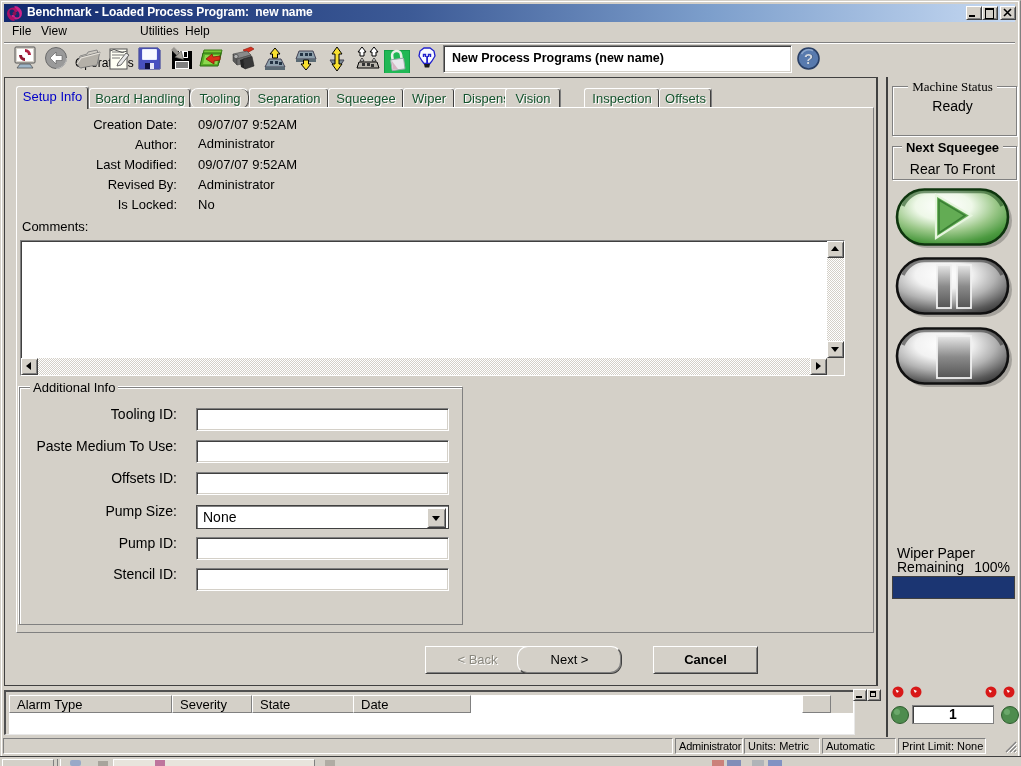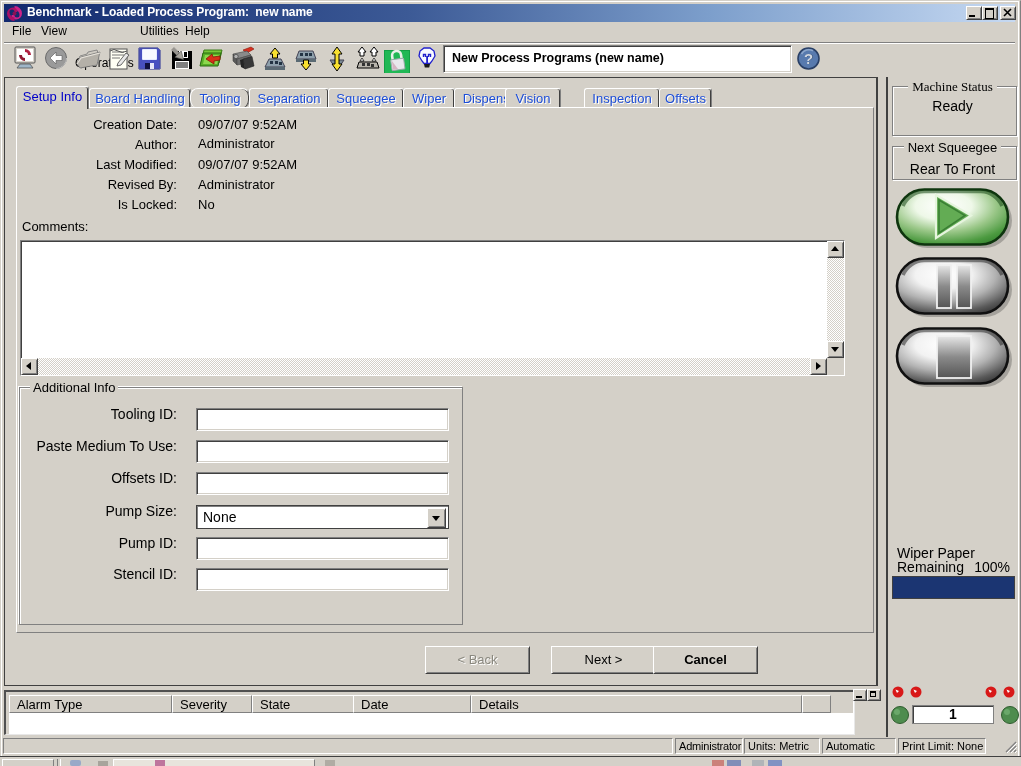--- a/index.html
+++ b/index.html
@@ -174,21 +174,21 @@
       <path d="M4.5 7 A 8.5 8.5 0 0 1 16 3.8" fill="none" stroke="#9ab2d2" stroke-width="1.6" opacity="0.8"></path>
       <text x="12.2" y="17" text-anchor="middle" font-family="Liberation Sans" font-size="15" font-weight="bold" fill="#203a5c">?</text>
       <text x="11.5" y="16.5" text-anchor="middle" font-family="Liberation Sans" font-size="15" font-weight="bold" fill="#d2d8e2">?</text>
     </svg>
 </div>
 
 <div class="abs" style="left:4px;top:77px;width:874px;height:609px;border:1px solid #404040;border-right:2px solid #404040;background:#d4d0c8;box-sizing:border-box;"></div>
 
 <div id="tabs" class="abs" style="left:16px;top:86px;height:22px;font-size:13px;">
 <style>
-.tab{position:absolute;top:2px;height:19px;background:#d4d0c8;border-top:1px solid #fff;border-left:1px solid #fff;border-right:1px solid #808080;box-shadow:inset -1px 0 0 #404040;border-top-left-radius:3px;border-top-right-radius:3px;text-align:center;color:#1d4ed8;text-shadow:1px 1px 0 #fff;line-height:19px;}
+.tab{position:absolute;top:2px;height:19px;background:#d4d0c8;border-top:1px solid #fff;border-left:1px solid #fff;border-right:1px solid #808080;box-shadow:inset -1px 0 0 #404040;border-top-left-radius:3px;border-top-right-radius:3px;text-align:center;color:#14532d;text-shadow:1px 1px 0 #fff;line-height:19px;}
 .tab.active{top:0;height:22px;color:#0000c8;text-shadow:none;z-index:5;}
 </style>
 <div class="tab active" style="left:0px;width:71px;">Setup Info</div>
 <div class="tab" style="left:73px;width:100px;">Board Handling</div>
 <div class="tab" style="left:174px;width:58px;border-radius:8px;">Tooling</div>
 <div class="tab" style="left:233px;width:78px;">Separation</div>
 <div class="tab" style="left:312px;width:74px;">Squeegee</div>
 <div class="tab" style="left:387px;width:50px;">Wiper</div>
 <div class="tab" style="left:438px;width:74px;">Dispenser</div>
 <div class="tab" style="left:489px;width:54px;">Vision</div>
@@ -261,36 +261,35 @@
     <div class="afield" style="top:530px;"></div>
 <div class="alabel" style="top:566px;">Stencil ID:</div>
     <div class="afield" style="top:561px;"></div>
 </div>
 
 <div id="btns" class="abs" style="left:0;top:0;font-size:13px;">
 <style>
 .btn{position:absolute;top:646px;width:103px;height:26px;background:#d4d0c8;border-top:1px solid #fff;border-left:1px solid #fff;border-right:1px solid #404040;border-bottom:1px solid #404040;box-shadow:inset 1px 1px 0 #d4d0c8, inset -1px -1px 0 #808080;text-align:center;line-height:26px;color:#000;}
 </style>
 <div class="btn" style="left:425px;color:#8a887f;text-shadow:1px 1px 0 #fff;">&lt; Back</div>
-<div class="btn" style="left:551px;">Next &gt;</div>
+<div class="btn" style="left:517px;border-radius:11px;">Next &gt;</div>
 <div class="btn" style="left:653px;font-weight:bold;">Cancel</div>
 </div>
 
 <div class="abs" style="left:2px;top:688px;width:882px;height:49px;background:#d4d0c8;"></div>
 <div id="alarm" class="abs" style="left:4px;top:690px;width:851px;height:45px;border-top:2px solid #505050;border-left:2px solid #505050;border-right:1px solid #e8e8e8;border-bottom:1px solid #e8e8e8;box-sizing:border-box;background:#fff;">
 <style>
 .hcell{position:absolute;top:3px;height:18px;background:#d4d0c8;border-top:1px solid #fff;border-left:1px solid #fff;border-right:1px solid #808080;border-bottom:1px solid #808080;font-size:13px;line-height:17px;padding-left:7px;box-sizing:border-box;color:#000;}
 </style>
 <div class="abs" style="left:0;top:0;width:847px;height:3px;background:#d4d0c8;"></div>
 <div class="abs" style="left:0;top:0;width:3px;height:42px;background:#d4d0c8;"></div>
 <div class="hcell" style="left:3px;width:163px;">Alarm Type</div>
 <div class="hcell" style="left:166px;width:80px;">Severity</div>
 <div class="hcell" style="left:246px;width:122px;">State</div>
 <div class="hcell" style="left:347px;width:118px;">Date</div>
-<div class="hcell" style="left:465px;width:331px;">Details</div>
 <div class="hcell" style="left:796px;width:29px;"></div>
 <div class="abs" style="left:825px;top:3px;width:22px;height:18px;background:#d4d0c8;"></div>
 </div>
 
 <div class="abs" style="left:853px;top:689px;width:30px;height:14px;">
 <div class="abs raised" style="left:0;top:0;width:12px;height:10px;background:#d4d0c8;">
       <div class="abs" style="left:2px;top:6px;width:6px;height:2px;background:#000;"></div>
     </div>
 <div class="abs raised" style="left:14px;top:0;width:12px;height:10px;background:#d4d0c8;">
       <div class="abs" style="left:2px;top:1px;width:6px;height:2px;background:#000;"></div>
@@ -330,21 +329,21 @@
 
 <div id="rightpanel" class="abs" style="left:886px;top:77px;width:131px;height:660px;border-left:2px solid #404040;box-sizing:border-box;">
 <style>
 .gbox{position:absolute;left:4px;width:123px;border:1px solid #808080;box-shadow:1px 1px 0 #fff inset,1px 1px 0 #fff;}
 .gtitle{position:absolute;width:100%;text-align:center;font-size:13px;color:#000;}
 </style>
 <div class="gbox" style="top:9px;height:48px;"></div>
 <div class="gtitle" style="top:2px;"><span style="background:#d4d0c8;padding:0 4px;font-family:Liberation Serif, serif;">Machine Status</span></div>
 <div class="gtitle" style="top:21px;font-size:14px;">Ready</div>
 <div class="gbox" style="top:69px;height:32px;"></div>
-<div class="gtitle" style="top:63px;"><span style="background:#d4d0c8;padding:0 4px;">Next Squeegee</span></div>
+<div class="gtitle" style="top:63px;"><span style="background:#d4d0c8;padding:0 4px;font-weight:bold;">Next Squeegee</span></div>
 <div class="gtitle" style="top:84px;font-size:14px;">Rear To Front</div>
 
 <svg class="abs" style="left:7px;top:111px;" width="118" height="60" viewBox="0 0 118 60">
 <defs>
 <radialGradient id="gg" cx="0.42" cy="0.3" r="0.85">
 <stop offset="0" stop-color="#ffffff"></stop>
           <stop offset="0.3" stop-color="#eef8e8"></stop>
           <stop offset="0.55" stop-color="#9cc88a"></stop>
           <stop offset="0.8" stop-color="#4c9a40"></stop>
           <stop offset="1" stop-color="#2a7a26"></stop>

